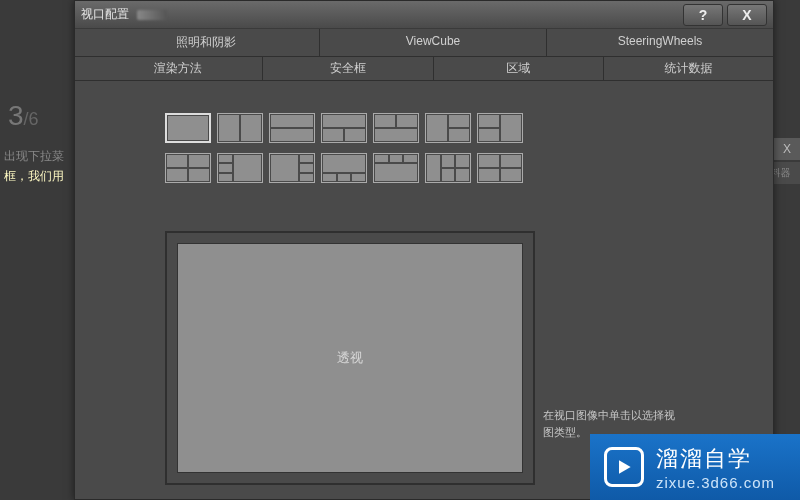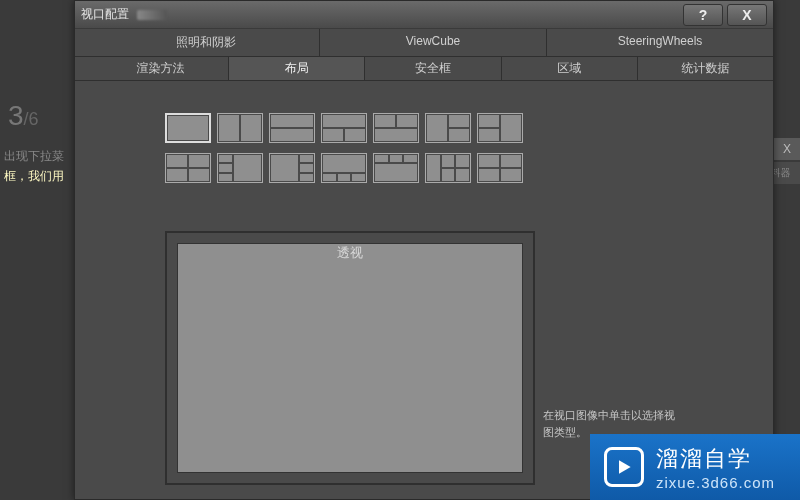--- a/index.html
+++ b/index.html
@@ -136,21 +136,21 @@
     position: absolute; left: 90px; top: 150px;
     width: 370px; height: 254px;
     border: 2px solid #2f2f2f;
     background:#4a4a4a;
     padding: 10px;
   }
   .preview {
     width: 100%; height: 100%;
     background: #8f8f8f;
     border: 1px solid #333;
-    display: flex; align-items:flex-start; justify-content:center;
+    display: flex; align-items:center; justify-content:center;
     color:#d8d8d8; font-size:13px;
   }
   .hint {
     position: absolute; left: 468px; top: 326px;
     width: 140px; color:#c8c8c8; font-size:11px; line-height:1.5;
   }
 
   
   .watermark {
     position: absolute; right: 0; bottom: 0;
@@ -196,21 +196,20 @@
     </div>
   </div>
 
   <div class="tabs-row primary">
     <div class="tab">照明和阴影</div>
     <div class="tab">ViewCube</div>
     <div class="tab">SteeringWheels</div>
   </div>
   <div class="tabs-row secondary">
     <div class="tab">渲染方法</div>
-    <div class="tab active">布局</div>
     <div class="tab">安全框</div>
     <div class="tab">区域</div>
     <div class="tab">统计数据</div>
   </div>
 
   <div class="content">
     <div class="thumb-group">
       <div class="thumb-row">
         <div class="thumb g1 selected">
             <div class="cell"></div>

